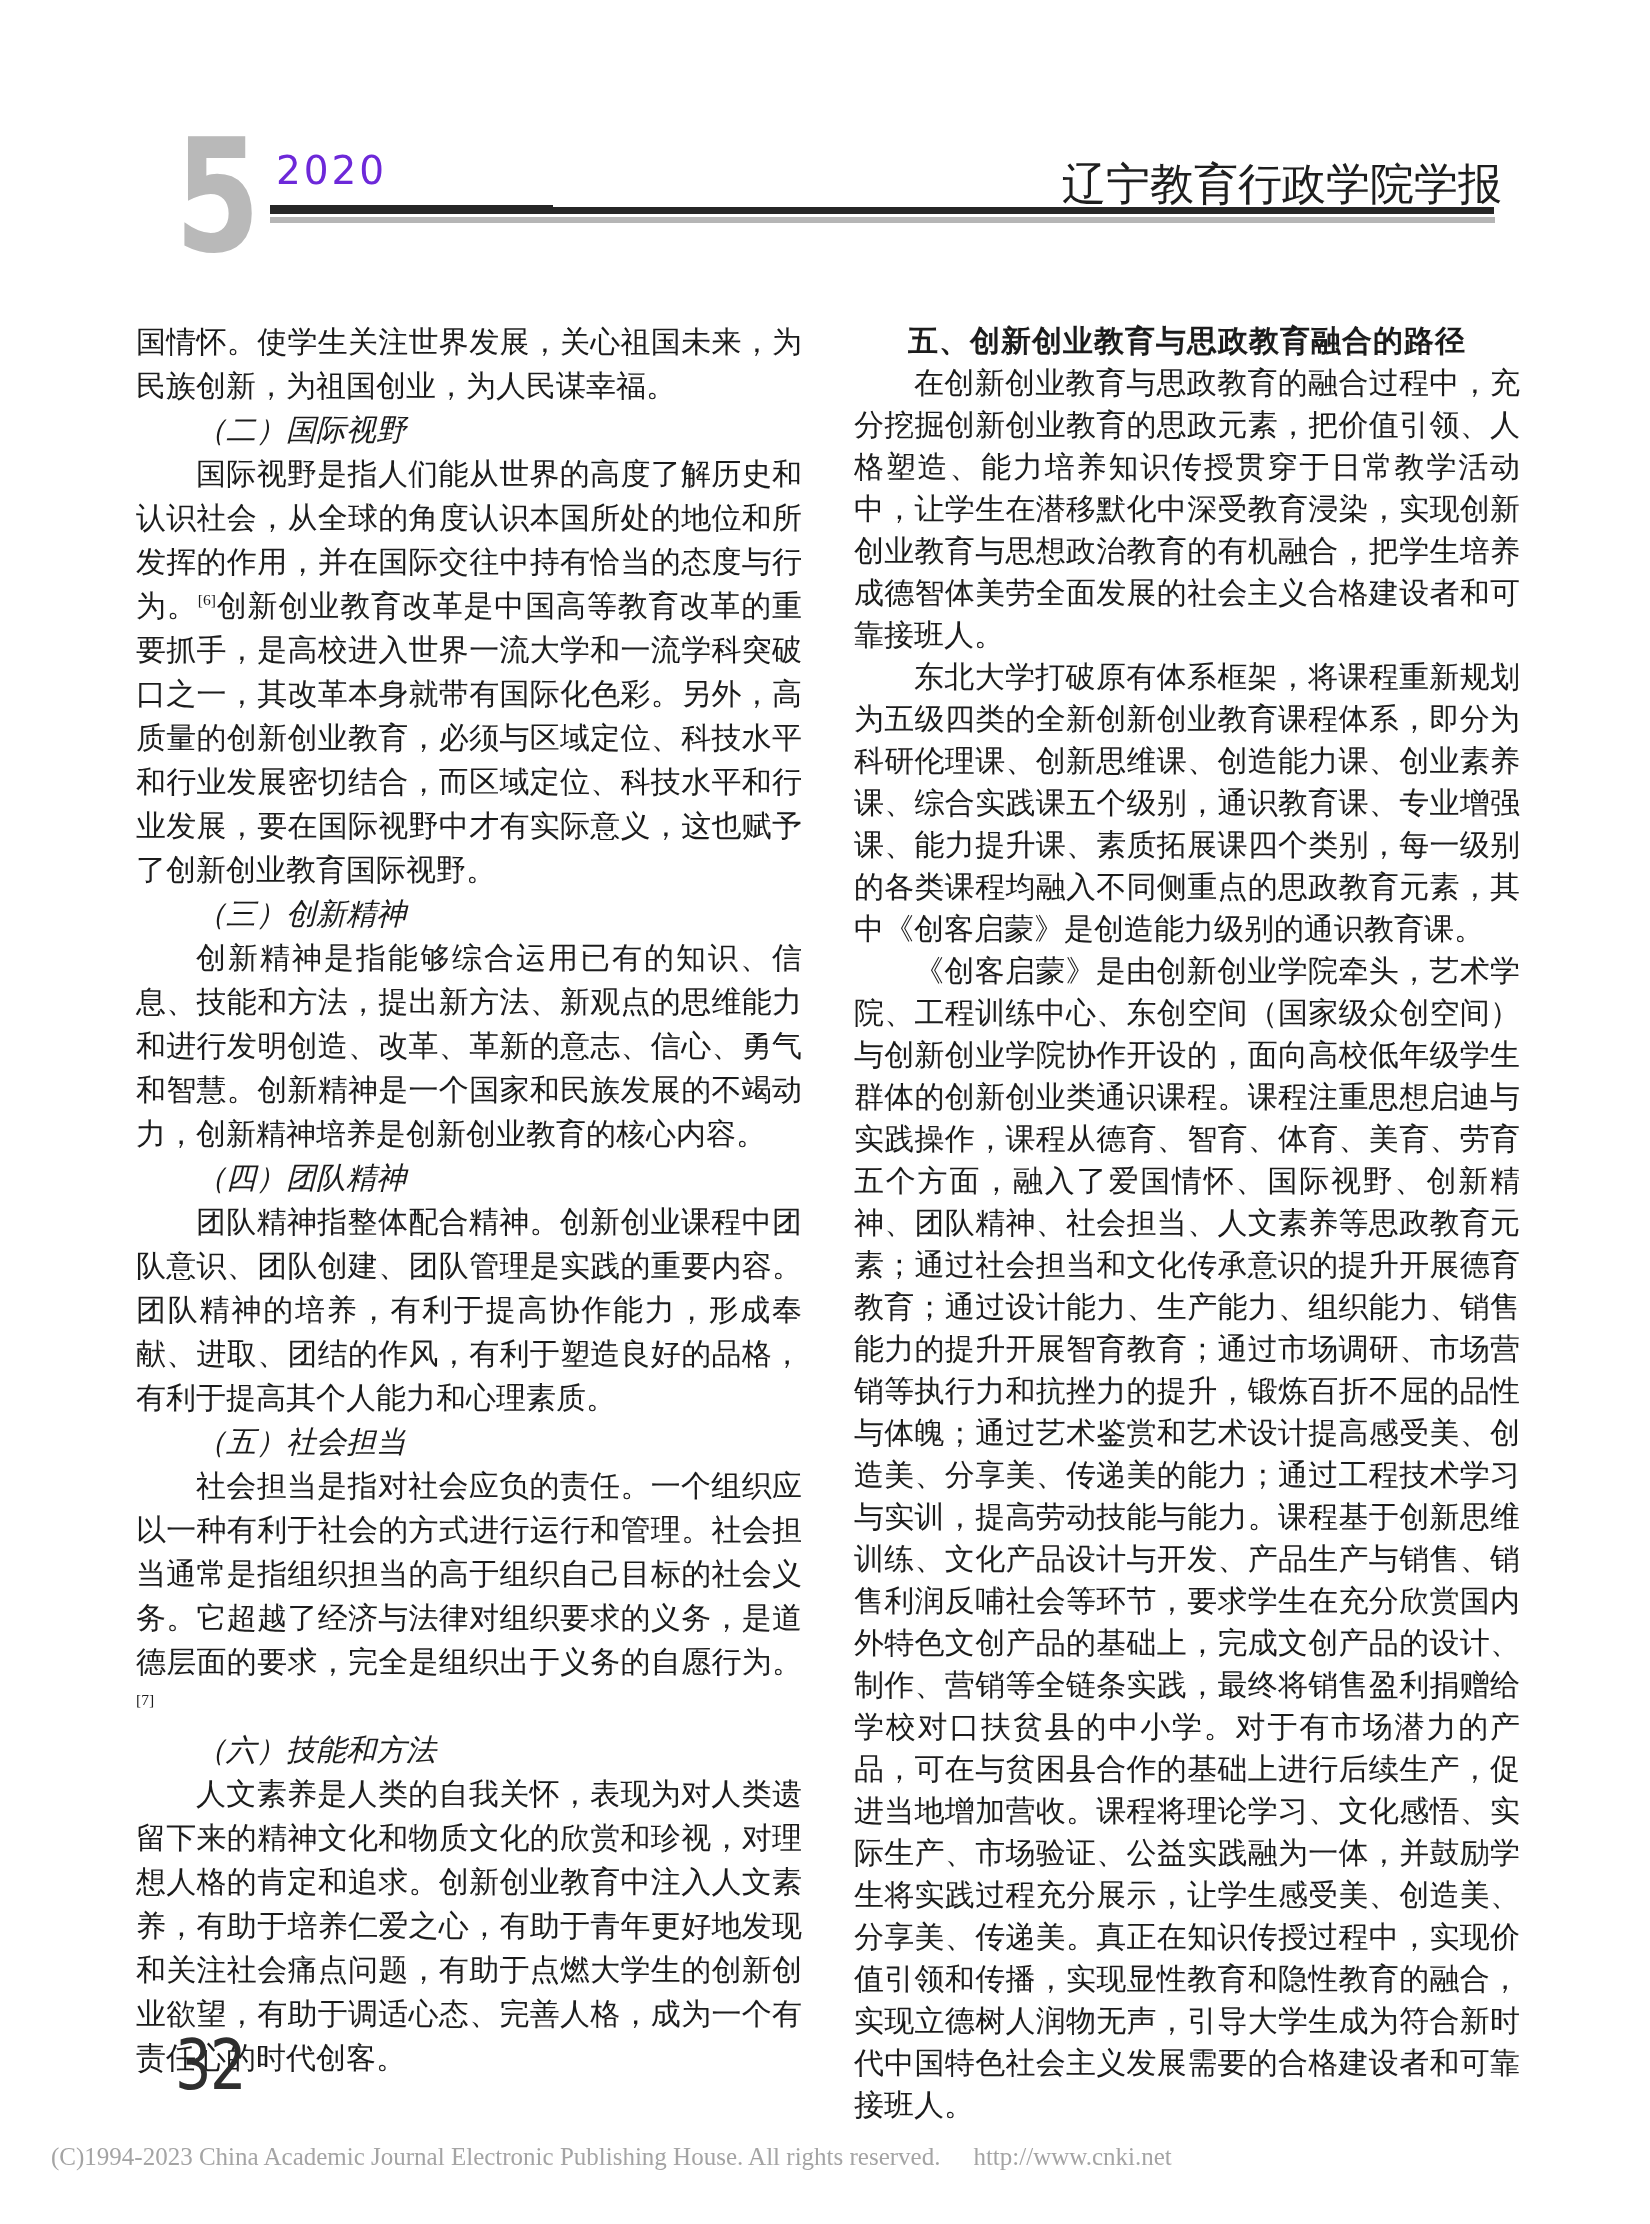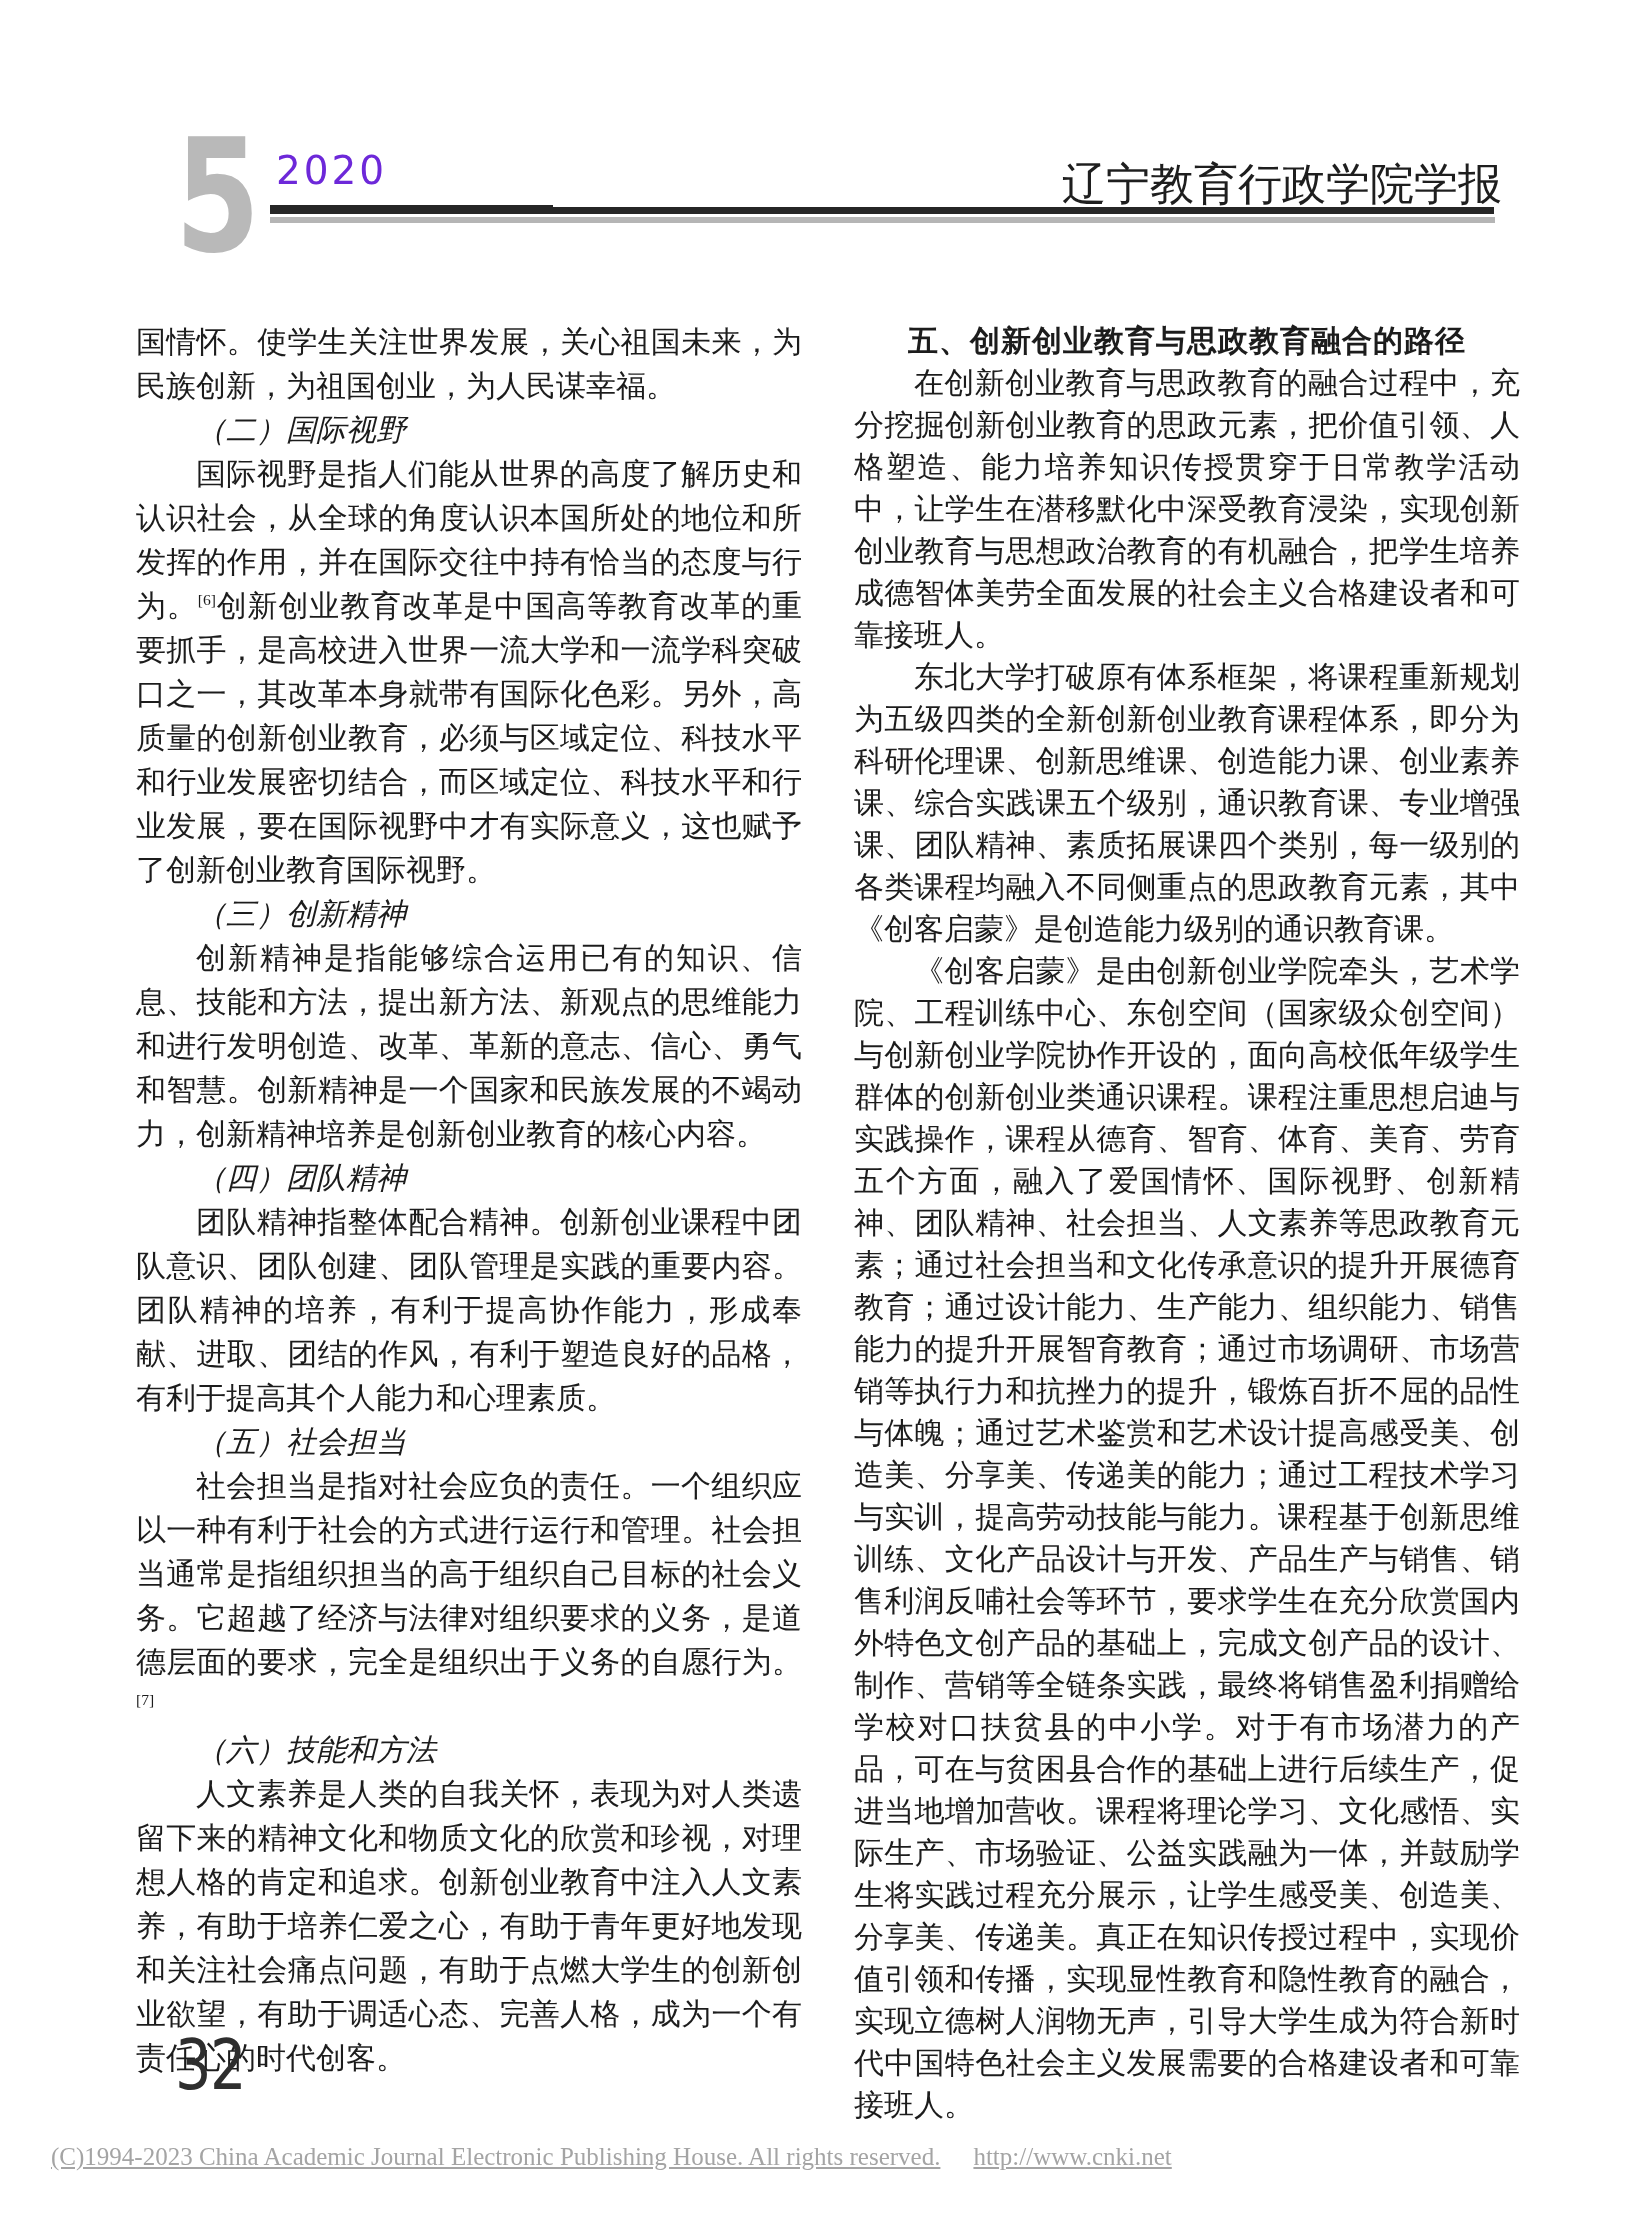--- a/index.html
+++ b/index.html
@@ -51,21 +51,21 @@
   
   .page-number{
     position:absolute;left:175px;top:2036px;
     font-family:"DejaVu Sans","Liberation Sans",sans-serif;
     font-size:70px;line-height:58px;color:#2e2e2e;
     letter-spacing:-1.9px;transform:scaleX(0.82);transform-origin:left top;
   }
   .footer-line{
     position:absolute;left:51px;top:2141px;width:1456px;
     font-family:"Liberation Serif","DejaVu Serif",serif;
-    font-size:25px;line-height:31px;color:#a4a4a4;text-decoration:underline;
+    font-size:25px;line-height:31px;color:#a4a4a4;
   }
   .footer-url{margin-left:33px;}
 </style>
 </head>
 <body>
 
 <div class="issue-big">5</div>
 <div class="year">2020</div>
 <div class="journal-title">辽宁教育行政学院学报</div>
 <div class="rule-dark-a"></div>
@@ -81,21 +81,21 @@
     <div class="blk kai-heading">（四）团队精神</div>
     <div class="blk para">团队精神指整体配合精神。创新创业课程中团队意识、团队创建、团队管理是实践的重要内容。团队精神的培养，有利于提高协作能力，形成奉献、进取、团结的作风，有利于塑造良好的品格，有利于提高其个人能力和心理素质。</div>
     <div class="blk kai-heading">（五）社会担当</div>
     <div class="blk para">社会担当是指对社会应负的责任。一个组织应以一种有利于社会的方式进行运行和管理。社会担当通常是指组织担当的高于组织自己目标的社会义务。它超越了经济与法律对组织要求的义务，是道德层面的要求，完全是组织出于义务的自愿行为。<sup class="ref">[7]</sup></div>
     <div class="blk kai-heading">（六）技能和方法</div>
     <div class="blk para">人文素养是人类的自我关怀，表现为对人类遗留下来的精神文化和物质文化的欣赏和珍视，对理想人格的肯定和追求。创新创业教育中注入人文素养，有助于培养仁爱之心，有助于青年更好地发现和关注社会痛点问题，有助于点燃大学生的创新创业欲望，有助于调适心态、完善人格，成为一个有责任心的时代创客。</div>
   </div>
 <div class="col col-right">
     <div class="blk bold-title">五、创新创业教育与思政教育融合的路径</div>
     <div class="blk para">在创新创业教育与思政教育的融合过程中，充分挖掘创新创业教育的思政元素，把价值引领、人格塑造、能力培养知识传授贯穿于日常教学活动中，让学生在潜移默化中深受教育浸染，实现创新创业教育与思想政治教育的有机融合，把学生培养成德智体美劳全面发展的社会主义合格建设者和可靠接班人。</div>
-    <div class="blk para">东北大学打破原有体系框架，将课程重新规划为五级四类的全新创新创业教育课程体系，即分为科研伦理课、创新思维课、创造能力课、创业素养课、综合实践课五个级别，通识教育课、专业增强课、团队精神、素质拓展课四个类别，每一级别的各类课程均融入不同侧重点的思政教育元素，其中《创客启蒙》是创造能力级别的通识教育课。</div>
+    <div class="blk para">东北大学打破原有体系框架，将课程重新规划为五级四类的全新创新创业教育课程体系，即分为科研伦理课、创新思维课、创造能力课、创业素养课、综合实践课五个级别，通识教育课、专业增强课、能力提升课、素质拓展课四个类别，每一级别的各类课程均融入不同侧重点的思政教育元素，其中《创客启蒙》是创造能力级别的通识教育课。</div>
     <div class="blk para">《创客启蒙》是由创新创业学院牵头，艺术学院、工程训练中心、东创空间（国家级众创空间）与创新创业学院协作开设的，面向高校低年级学生群体的创新创业类通识课程。课程注重思想启迪与实践操作，课程从德育、智育、体育、美育、劳育五个方面，融入了爱国情怀、国际视野、创新精神、团队精神、社会担当、人文素养等思政教育元素；通过社会担当和文化传承意识的提升开展德育教育；通过设计能力、生产能力、组织能力、销售能力的提升开展智育教育；通过市场调研、市场营销等执行力和抗挫力的提升，锻炼百折不屈的品性与体魄；通过艺术鉴赏和艺术设计提高感受美、创造美、分享美、传递美的能力；通过工程技术学习与实训，提高劳动技能与能力。课程基于创新思维训练、文化产品设计与开发、产品生产与销售、销售利润反哺社会等环节，要求学生在充分欣赏国内外特色文创产品的基础上，完成文创产品的设计、制作、营销等全链条实践，最终将销售盈利捐赠给学校对口扶贫县的中小学。对于有市场潜力的产品，可在与贫困县合作的基础上进行后续生产，促进当地增加营收。课程将理论学习、文化感悟、实际生产、市场验证、公益实践融为一体，并鼓励学生将实践过程充分展示，让学生感受美、创造美、分享美、传递美。真正在知识传授过程中，实现价值引领和传播，实现显性教育和隐性教育的融合，实现立德树人润物无声，引导大学生成为符合新时代中国特色社会主义发展需要的合格建设者和可靠接班人。</div>
   </div>
 
 <div class="page-number">32</div>
 <div class="footer-line">
   <span>(C)1994-2023 China Academic Journal Electronic Publishing House. All rights reserved.</span><span class="footer-url">http://www.cnki.net</span>
 </div>
 
 
 </body></html>

